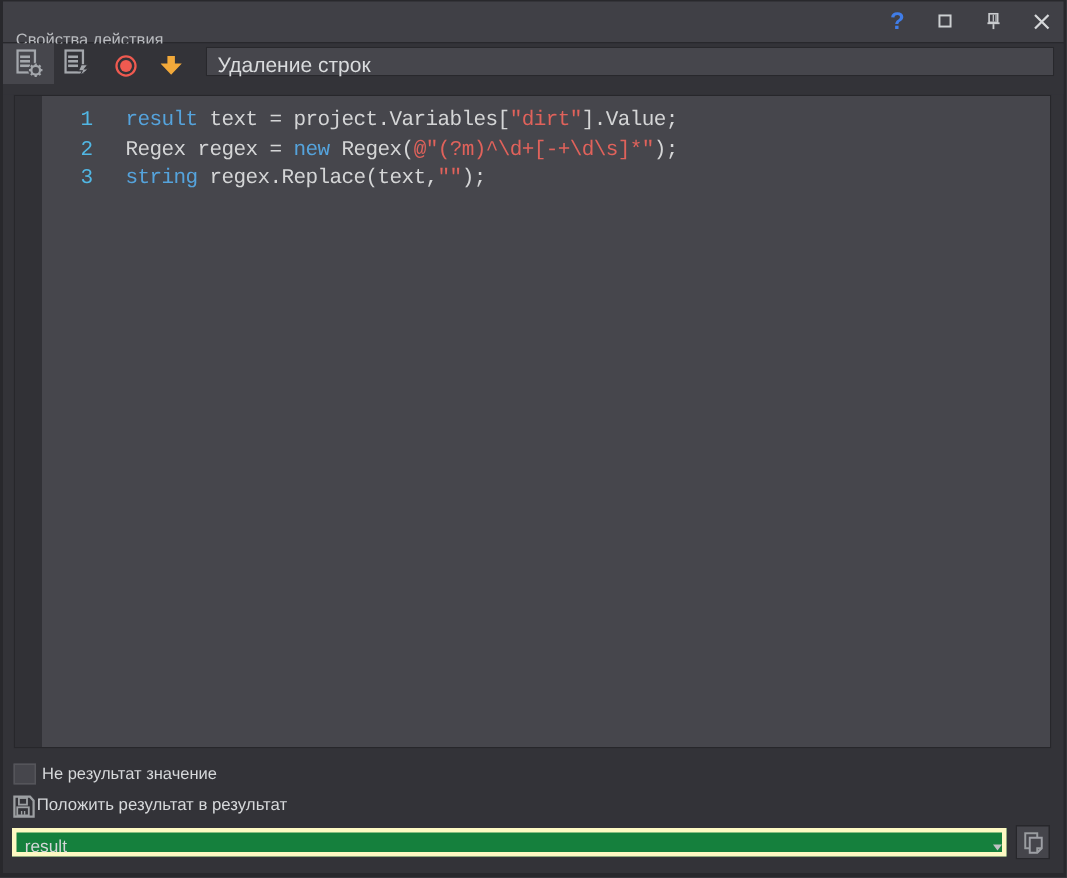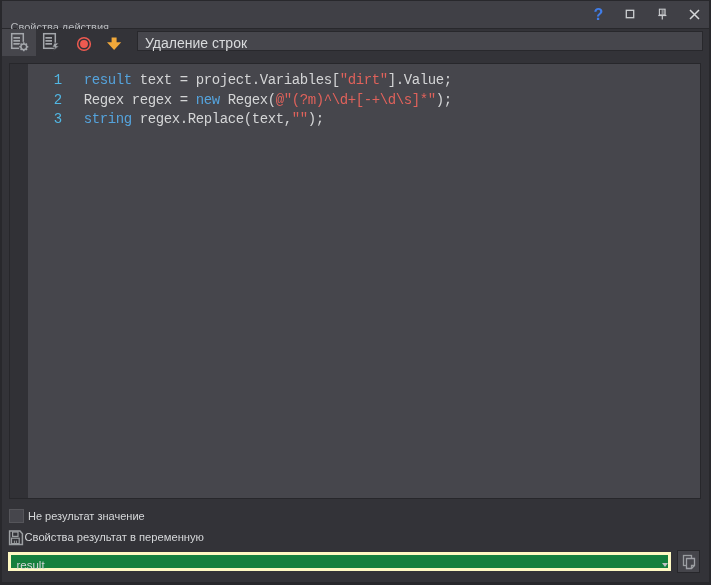--- a/index.html
+++ b/index.html
@@ -106,21 +106,21 @@
 <div class="abs cbrow"></div>
 <div class="abs cblabel">Не результат значение</div>
 
 <svg class="abs" style="left:7px;top:528px" width="18" height="18" viewBox="0 0 18 18">
   <path d="M2.6 3.1 L13 3.1 L15.4 5.8 L15.4 16.4 L2.6 16.4 Z" fill="none" stroke="#9da0a3" stroke-width="1.5"></path>
   <rect x="5.6" y="4" width="5.4" height="4.4" fill="none" stroke="#9da0a3" stroke-width="1.2"></rect>
   <rect x="4.5" y="10.2" width="7.7" height="5.4" fill="none" stroke="#9da0a3" stroke-width="1.2"></rect>
   <line x1="7.4" y1="12.6" x2="7.4" y2="15.2" stroke="#9da0a3" stroke-width="0.9"></line>
   <line x1="9.4" y1="12.6" x2="9.4" y2="15.2" stroke="#9da0a3" stroke-width="0.9"></line>
 </svg>
-<div class="abs savelabel">Свойства результат в переменную</div>
+<div class="abs savelabel">Положить результат в результат</div>
 
 <div class="abs combo">
     <span>result</span>
     <div class="arr"></div>
   </div>
 <div class="abs copybtn"></div>
 <svg class="abs" style="left:681px;top:554px" width="16" height="16" viewBox="0 0 16 16">
   <rect x="2.5" y="1.5" width="8" height="10" fill="none" stroke="#9a9da0" stroke-width="1.3"></rect>
   <path d="M5.5 4.5 L13.5 4.5 L13.5 11.5 L10.5 14.5 L5.5 14.5 Z" fill="#45454b" stroke="#9ea0a6" stroke-width="1.3"></path>
   <path d="M13.5 11.5 L10.5 11.5 L10.5 14.5" fill="none" stroke="#9a9da0" stroke-width="1.3"></path>

